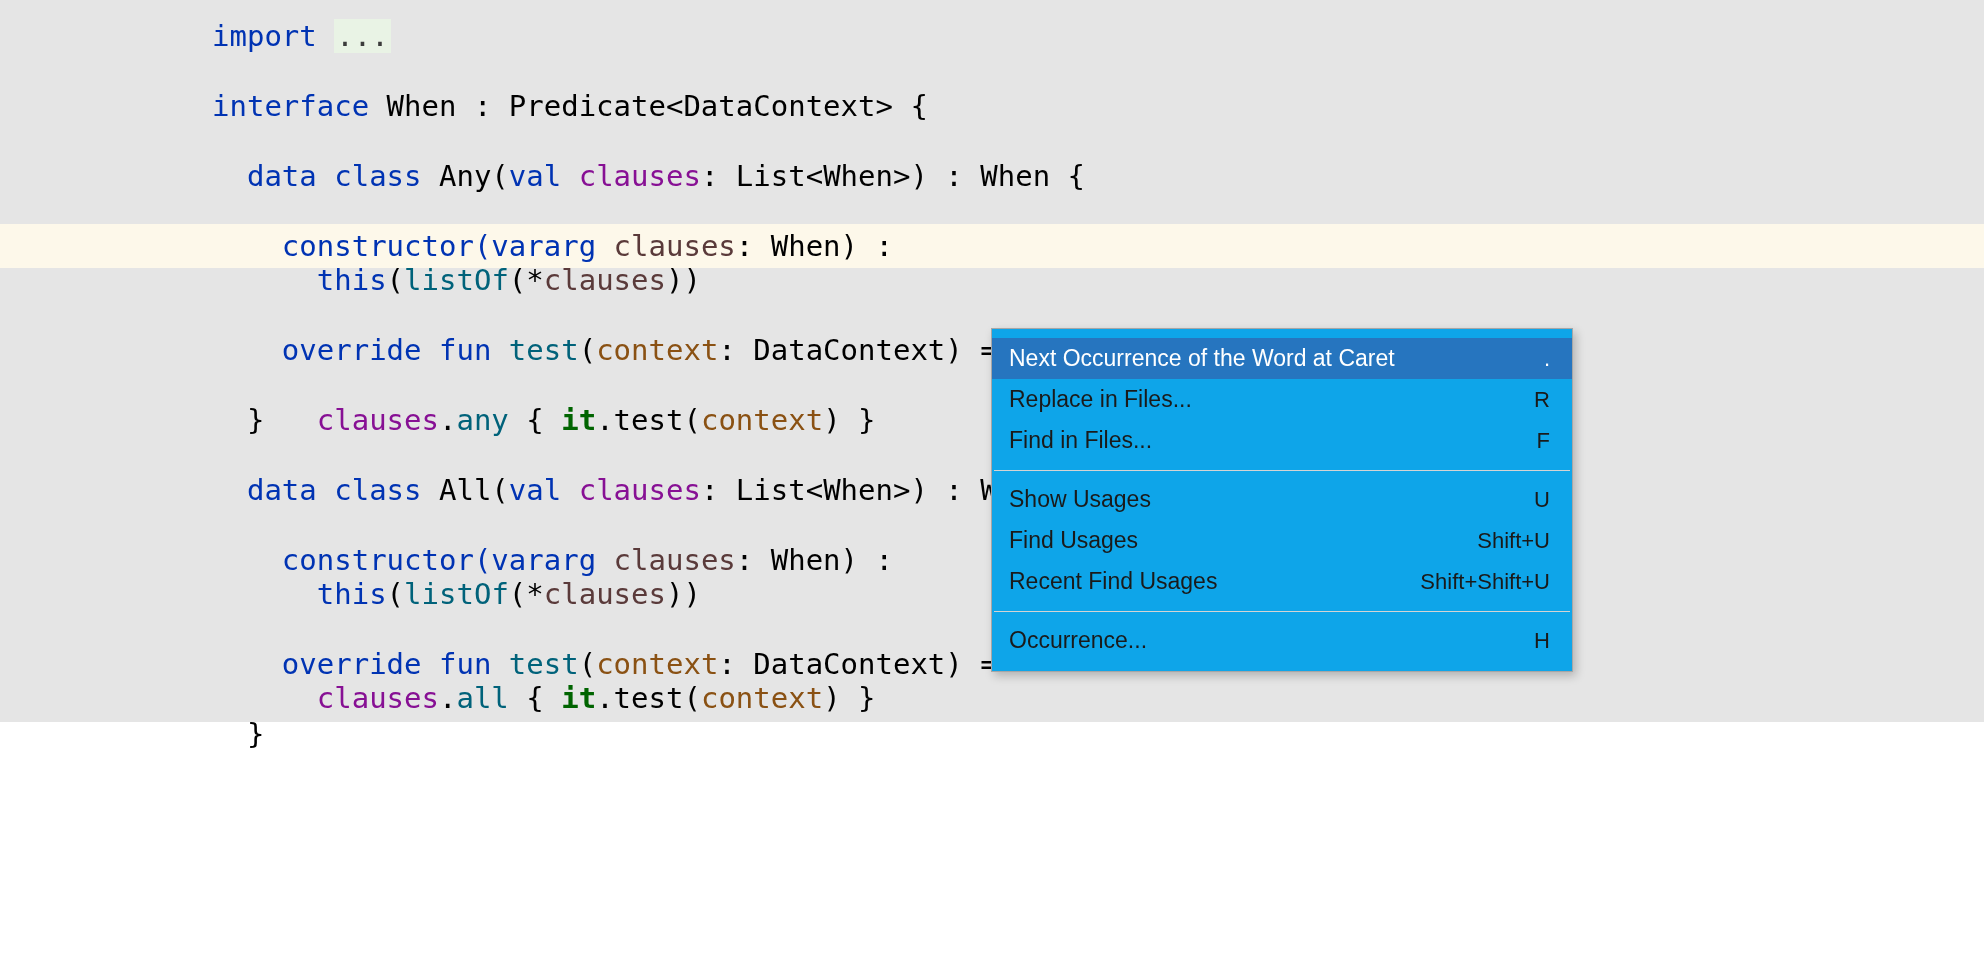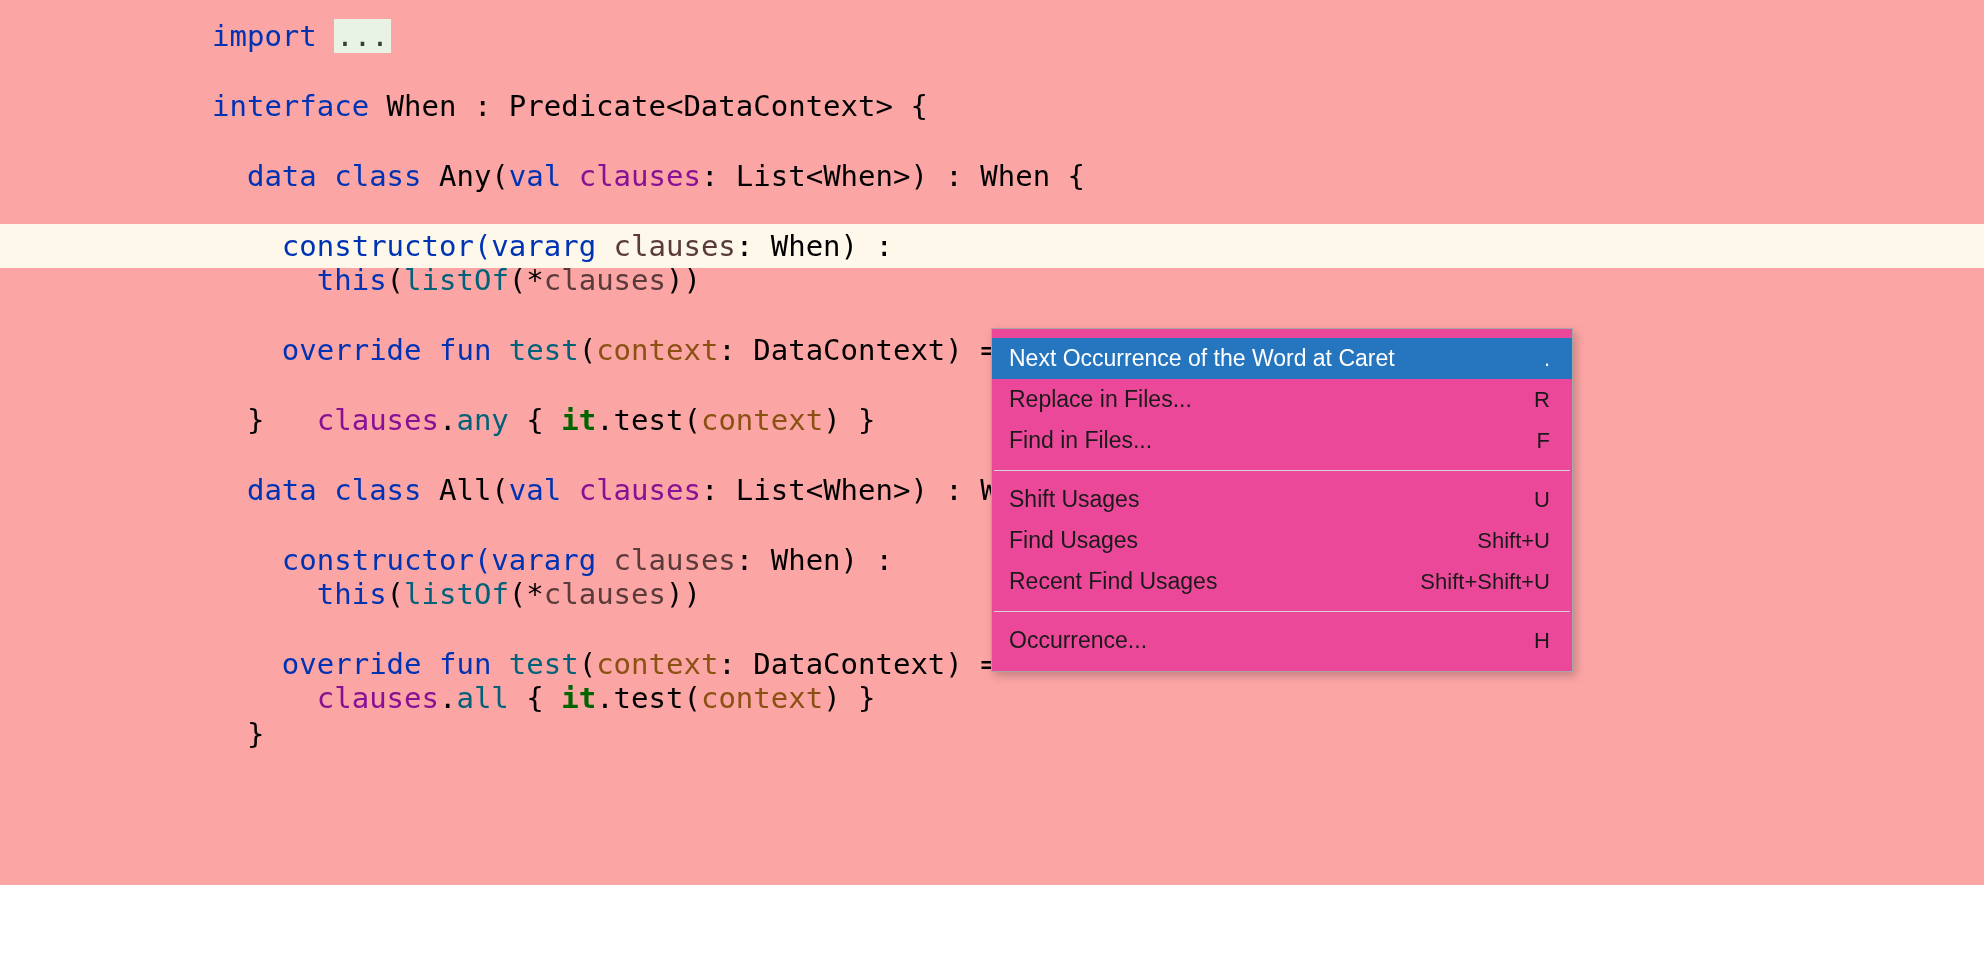--- a/index.html
+++ b/index.html
@@ -14,22 +14,22 @@
     overflow: hidden;
     font-family: "Liberation Sans", sans-serif;
     position: relative;
   }
 
   
   #editor {
     position: absolute;
     left: 0; top: 0;
     width: 1984px;
-    height: 885px;
-    background: #fca5a5;
+    height: 722px;
+    background: #e5e5e5;
   }
 
   .code-line {
     position: absolute;
     left: 0;
     width: 1984px;
     height: 44px;
     line-height: 44px;
     white-space: pre;
     font-family: "DejaVu Sans Mono", "Liberation Mono", monospace;
@@ -60,21 +60,21 @@
     color: #3b3b3b;
     padding: 0 2px;
   }
 
   
   #context-menu {
     position: absolute;
     left: 991px;
     top: 328px;
     width: 582px;
-    background: #ec4899;
+    background: #0ea5e9;
     border: 1px solid #a6a6a6;
     box-shadow: 3px 4px 9px rgba(0,0,0,0.22);
     padding: 9px 0 10px 0;
     box-sizing: border-box;
     font-family: "Liberation Sans", sans-serif;
   }
   .menu-item {
     position: relative;
     height: 41px;
     line-height: 41px;
@@ -144,21 +144,21 @@
       <div class="menu-item">
         <span class="mi-label">Replace in Files...</span>
         <span class="mi-shortcut">R</span>
       </div>
       <div class="menu-item">
         <span class="mi-label">Find in Files...</span>
         <span class="mi-shortcut">F</span>
       </div>
       <div class="menu-separator"></div>
       <div class="menu-item">
-        <span class="mi-label">Shift Usages</span>
+        <span class="mi-label">Show Usages</span>
         <span class="mi-shortcut">U</span>
       </div>
       <div class="menu-item">
         <span class="mi-label">Find Usages</span>
         <span class="mi-shortcut">Shift+U</span>
       </div>
       <div class="menu-item">
         <span class="mi-label">Recent Find Usages</span>
         <span class="mi-shortcut">Shift+Shift+U</span>
       </div>

